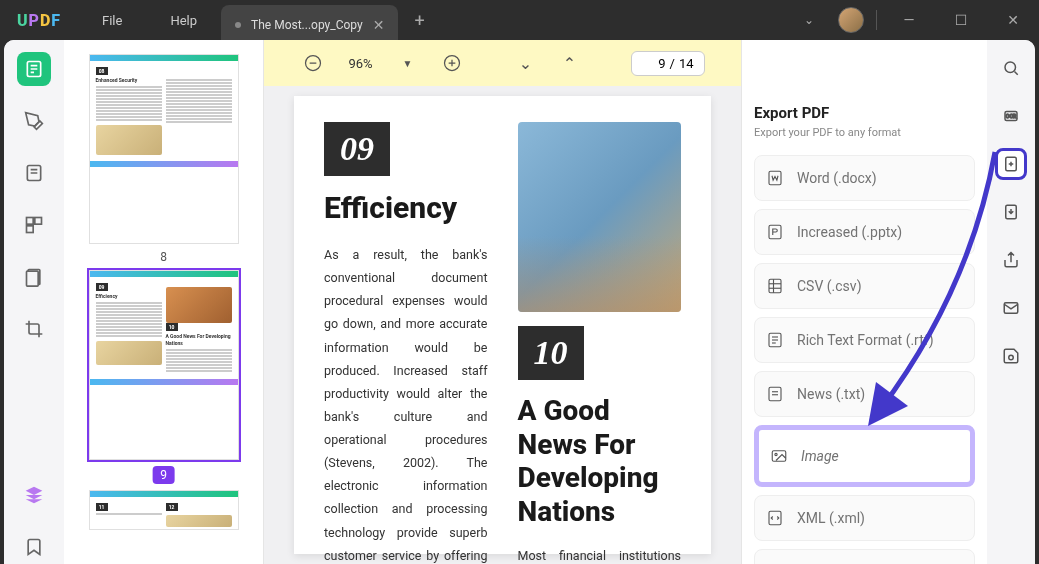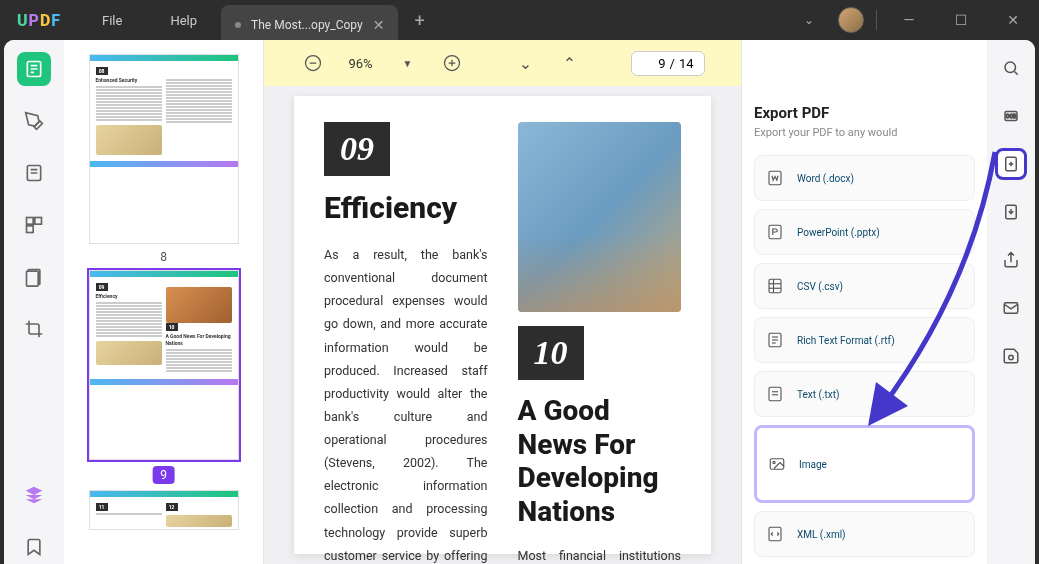--- a/index.html
+++ b/index.html
@@ -65,24 +65,24 @@
 .doc-h1b { font-size: 28px; font-weight: 800; color: #1a1a1a; margin-bottom: 16px; line-height: 1.2; }
 .doc-p { font-size: 12.5px; line-height: 1.85; color: #333; text-align: justify; margin-bottom: 14px; }
 .doc-img { width: 100%; height: 190px; background: linear-gradient(135deg, #8bb8d8 0%, #6a9bc0 50%, #c4a878 100%); border-radius: 4px; margin-bottom: 14px; position: relative; overflow: hidden; }
 .doc-img::after { content: ''; position: absolute; bottom: 0; left: 0; right: 0; height: 40%; background: linear-gradient(180deg, transparent, rgba(180,140,100,0.6)); }
 
 
 .export-panel { width: 246px; background: #fff; border-left: 1px solid #e5e5e5; padding: 16px 12px; }
 .export-title { font-size: 15px; font-weight: 700; color: #222; margin-bottom: 4px; margin-top: 48px; }
 .export-sub { font-size: 11px; color: #888; margin-bottom: 16px; }
 .export-item { display: flex; align-items: center; gap: 12px; padding: 12px 10px; border: 1px solid #eee; border-radius: 8px; margin-bottom: 8px; cursor: pointer; background: #fafafa; }
-.export-item.highlighted { border: 3px solid #c4b5fd; background: white; padding: 26px 10px; }
+.export-item.highlighted { border: 5px solid #c4b5fd; background: white; padding: 16px 10px; font-style: italic; }
 .export-icon { width: 20px; height: 20px; display: flex; align-items: center; justify-content: center; }
 .export-icon svg { width: 18px; height: 18px; color: #555; }
-.export-label { font-size: 10px; color: #0c4a6e; }
+.export-label { font-size: 14px; color: #737373; }
 
 
 .right-tools { width: 48px; background: #f5f5f7; display: flex; flex-direction: column; align-items: center; padding-top: 12px; gap: 16px; }
 .rt-btn { width: 32px; height: 32px; display: flex; align-items: center; justify-content: center; cursor: pointer; color: #555; border-radius: 8px; }
 .rt-btn.highlighted { border: 3px solid #4338ca; background: white; }
 .rt-btn svg { width: 18px; height: 18px; }
 
 
 .annotation-arrow { position: absolute; pointer-events: none; z-index: 1000; }
 </style>
@@ -322,39 +322,39 @@
           <div class="num-badge">10</div>
           <h1 class="doc-h1b">A Good News For Developing Nations</h1>
           <p class="doc-p">Most financial institutions are struggling with the costs to maintain file systems and the laborious records for extended periods, which is time-consuming and also takes up a lot of storage space. That is because the conventional paper</p>
         </div>
       </div>
     </div>
   </div>
 
   <div class="export-panel">
     <div class="export-title">Export PDF</div>
-    <div class="export-sub">Export your PDF to any would</div>
+    <div class="export-sub">Export your PDF to any format</div>
 
     <div class="export-item">
       <div class="export-icon">
           <svg viewBox="0 0 24 24" fill="none" stroke="currentColor" stroke-width="1.5">
             <rect x="4" y="3" width="16" height="18" rx="2"></rect>
             <path d="M8 9l1.5 6L12 10l2.5 5L16 9"></path>
           </svg>
         </div>
       <span class="export-label">Word (.docx)</span>
     </div>
     <div class="export-item">
       <div class="export-icon">
           <svg viewBox="0 0 24 24" fill="none" stroke="currentColor" stroke-width="1.5">
             <rect x="4" y="3" width="16" height="18" rx="2"></rect>
             <path d="M9 8h4a2 2 0 010 4H9V8zM9 12v4"></path>
           </svg>
         </div>
-      <span class="export-label">PowerPoint (.pptx)</span>
+      <span class="export-label">Increased (.pptx)</span>
     </div>
     <div class="export-item">
       <div class="export-icon">
           <svg viewBox="0 0 24 24" fill="none" stroke="currentColor" stroke-width="1.5">
             <rect x="4" y="3" width="16" height="18" rx="2"></rect>
             <line x1="4" y1="9" x2="20" y2="9"></line>
             <line x1="4" y1="15" x2="20" y2="15"></line>
             <line x1="10" y1="3" x2="10" y2="21"></line>
           </svg>
         </div>
@@ -372,21 +372,21 @@
       <span class="export-label">Rich Text Format (.rtf)</span>
     </div>
     <div class="export-item">
       <div class="export-icon">
           <svg viewBox="0 0 24 24" fill="none" stroke="currentColor" stroke-width="1.5">
             <rect x="4" y="3" width="16" height="18" rx="2"></rect>
             <line x1="8" y1="9" x2="16" y2="9"></line>
             <line x1="8" y1="13" x2="16" y2="13"></line>
           </svg>
         </div>
-      <span class="export-label">Text (.txt)</span>
+      <span class="export-label">News (.txt)</span>
     </div>
     <div class="export-item highlighted">
       <div class="export-icon">
           <svg viewBox="0 0 24 24" fill="none" stroke="currentColor" stroke-width="1.5">
             <rect x="3" y="5" width="18" height="14" rx="2"></rect>
             <circle cx="8" cy="10" r="1.5"></circle>
             <path d="M21 15l-5-5-8 8"></path>
           </svg>
         </div>
       <span class="export-label">Image</span>

